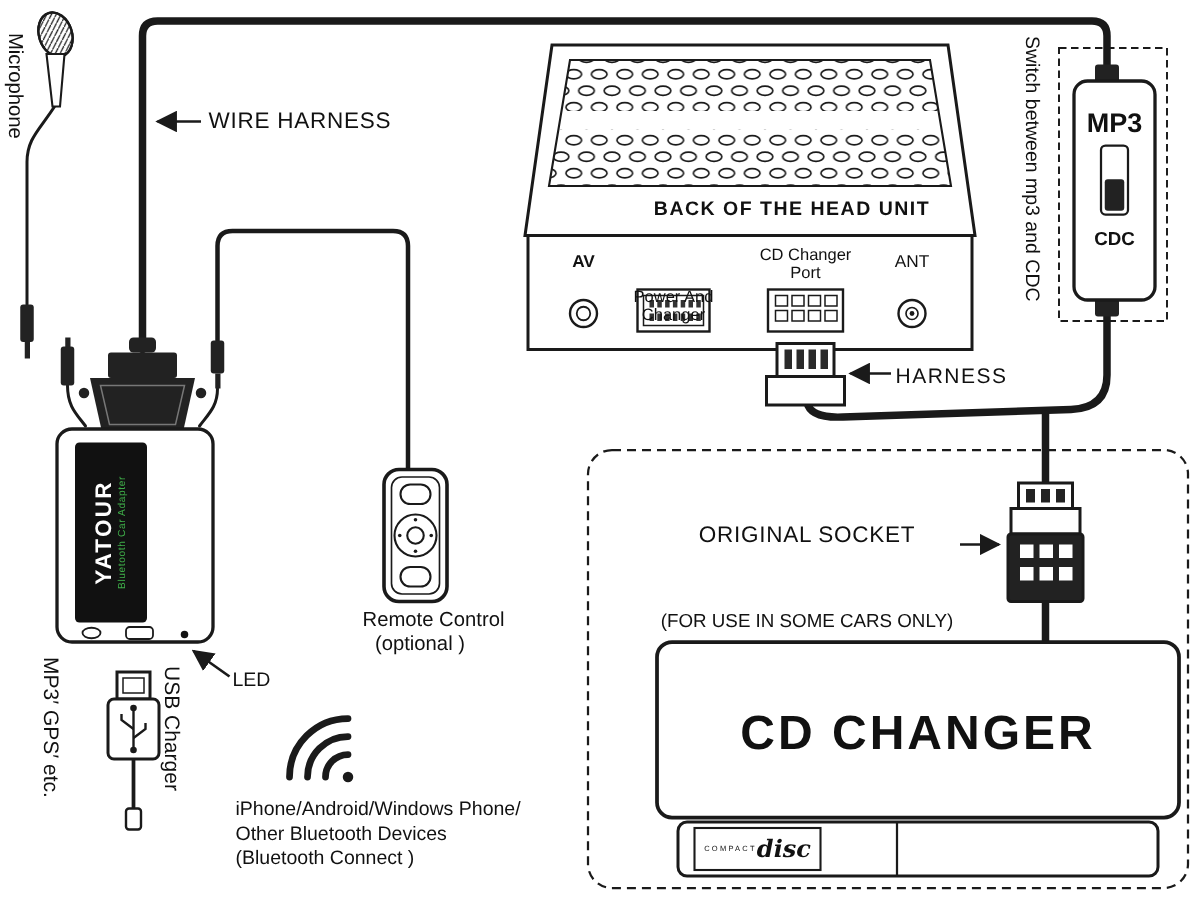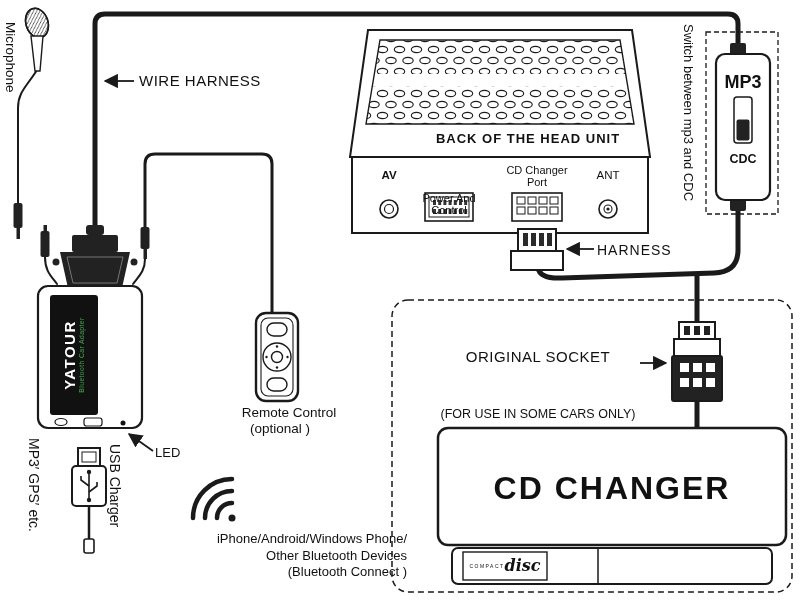--- a/index.html
+++ b/index.html
@@ -22,21 +22,21 @@
   #cdc{left:716px;top:152px;width:54px;font-size:12.5px;font-weight:bold;}
   #socket{left:597px;top:242px;font-size:14px;letter-spacing:1px;}
   #orig1{left:438px;top:348px;width:200px;font-size:15px;letter-spacing:.5px;}
   #orig2{left:430px;top:371px;width:216px;font-size:12.5px;margin-top:36px;}
   #cdch{left:438px;top:470px;width:348px;font-size:32px;font-weight:bold;letter-spacing:2px;}
   #remote1{left:224px;top:405px;width:130px;font-size:13.5px;}
   #remote2{left:215px;top:421px;width:130px;font-size:13.5px;}
   #led{left:155px;top:445px;font-size:13px;}
   #usbch{left:107px;top:444px;height:112px;font-size:14px;}
   #srcs{left:26px;top:438px;height:152px;font-size:14px;}
-  #bt-block{left:157px;top:531px;width:250px;font-size:13px;line-height:16.5px;text-align:right;}
+  #bt-block{left:157px;top:531px;width:250px;font-size:13px;line-height:16.5px;text-align:left;}
   #yatour-wrap{left:14px;top:335px;width:120px;height:40px;transform:rotate(-90deg);
                display:flex;flex-direction:column;align-items:center;justify-content:center;}
   #yatour-brand{color:#fff;font-weight:bold;font-size:15px;letter-spacing:1.5px;line-height:16px;}
   #yatour-sub{font-size:6.8px;letter-spacing:.4px;line-height:8px;}
   #disc-wrap{left:463px;top:552px;width:84px;height:28px;display:flex;flex-direction:row;
              align-items:center;justify-content:center;}
   #disc-top{font-size:5px;letter-spacing:1.5px;line-height:5px;}
   #disc-main{font-family:"DejaVu Serif",serif;font-style:italic;font-weight:bold;font-size:16px;line-height:16px;margin-top:-1px;}
 </style>
 </head>
@@ -242,21 +242,21 @@
     <line x1="153" y1="451" x2="129" y2="434" marker-end="url(#arw)"></line>
   </g>
 </svg>
 
 <div id="microphone" class="lbl v">Microphone</div>
 <div id="wire-harness" class="lbl">WIRE HARNESS</div>
 <div id="hu-title" class="lbl ctr">BACK OF THE HEAD UNIT</div>
 <div id="av" class="lbl ctr">AV</div>
 <div id="ps" class="lbl ctr">
   <div>Power And</div>
-  <div>Control</div>
+  <div>Changer</div>
 </div>
 <div id="cdp" class="lbl ctr">
   <div>CD Changer</div>
   <div>Port</div>
 </div>
 <div id="ant" class="lbl ctr">ANT</div>
 <div id="switch-note" class="lbl v">Switch between mp3 and CDC</div>
 <div id="mp3" class="lbl ctr">MP3</div>
 <div id="cdc" class="lbl ctr">CDC</div>
 <div id="socket" class="lbl">HARNESS</div>

